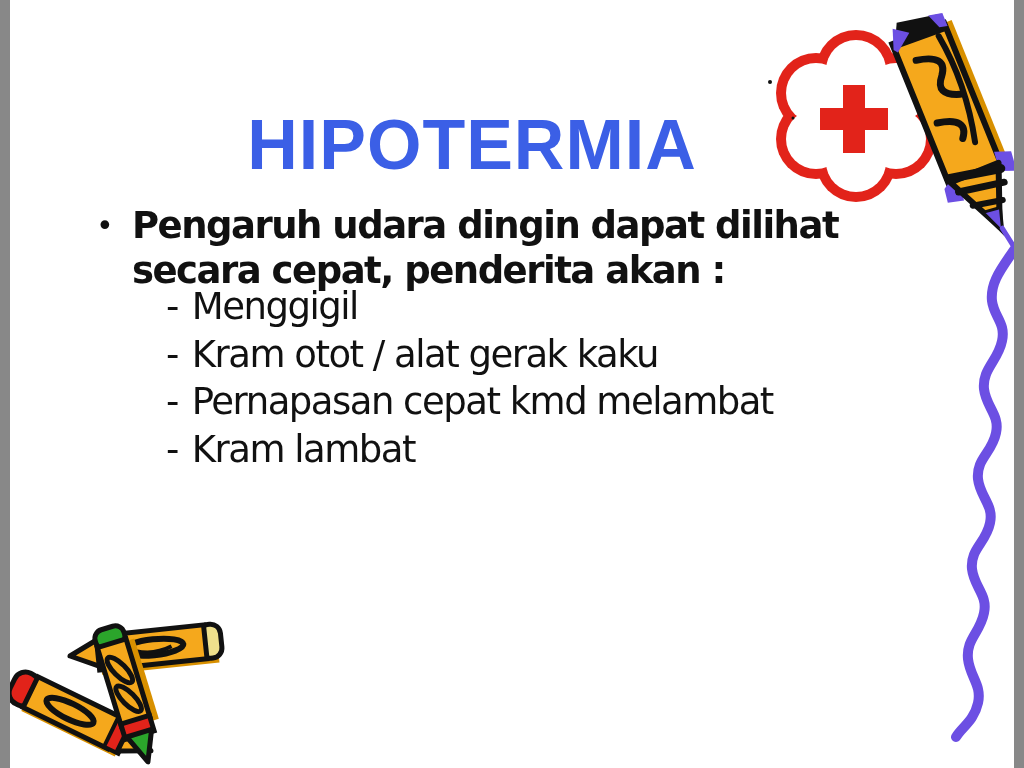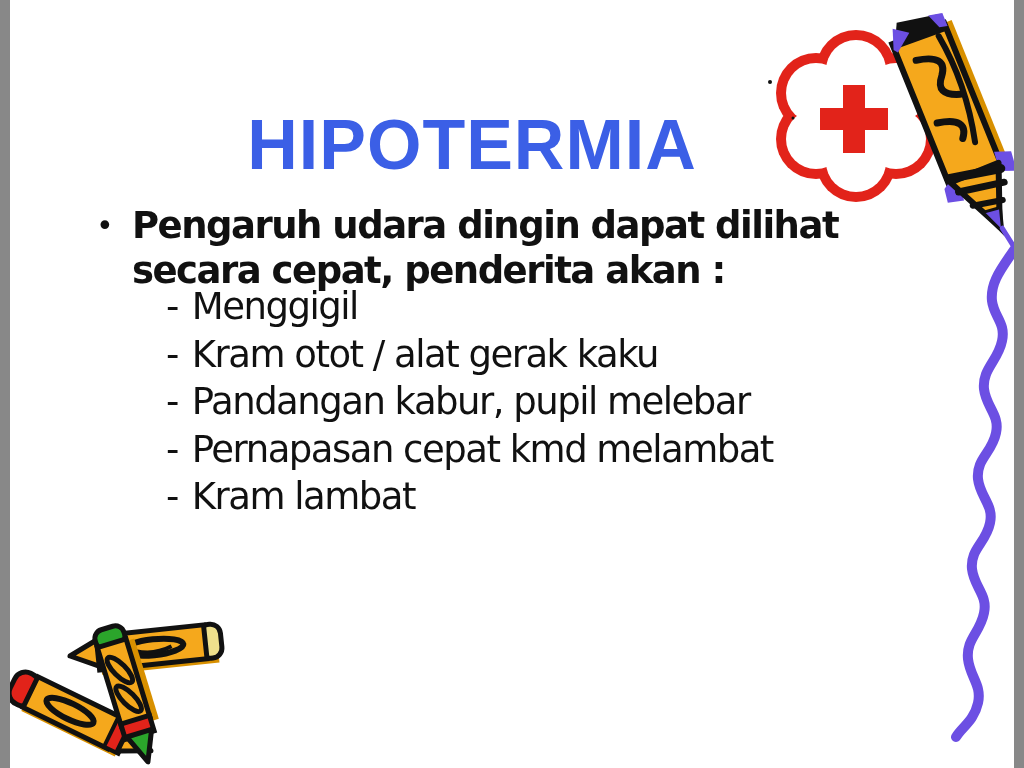--- a/index.html
+++ b/index.html
@@ -155,18 +155,17 @@
   <h1 class="title">HIPOTERMIA</h1>
 
   <div class="intro">
     <span class="bullet-marker">•</span>
     <span class="intro-text">Pengaruh udara dingin dapat dilihat secara cepat, penderita akan :</span>
   </div>
 
   <div class="items">
     <div class="item"><span class="dash">-</span><span>Menggigil</span></div>
     <div class="item"><span class="dash">-</span><span>Kram otot / alat gerak kaku</span></div>
-    <div class="item"><span class="dash">-</span><span>Pandangan kabur, pupil melebar</span></div>
     <div class="item"><span class="dash">-</span><span>Pernapasan cepat kmd melambat</span></div>
     <div class="item"><span class="dash">-</span><span>Kram lambat</span></div>
   </div>
 
 </div>
 
 </body></html>

